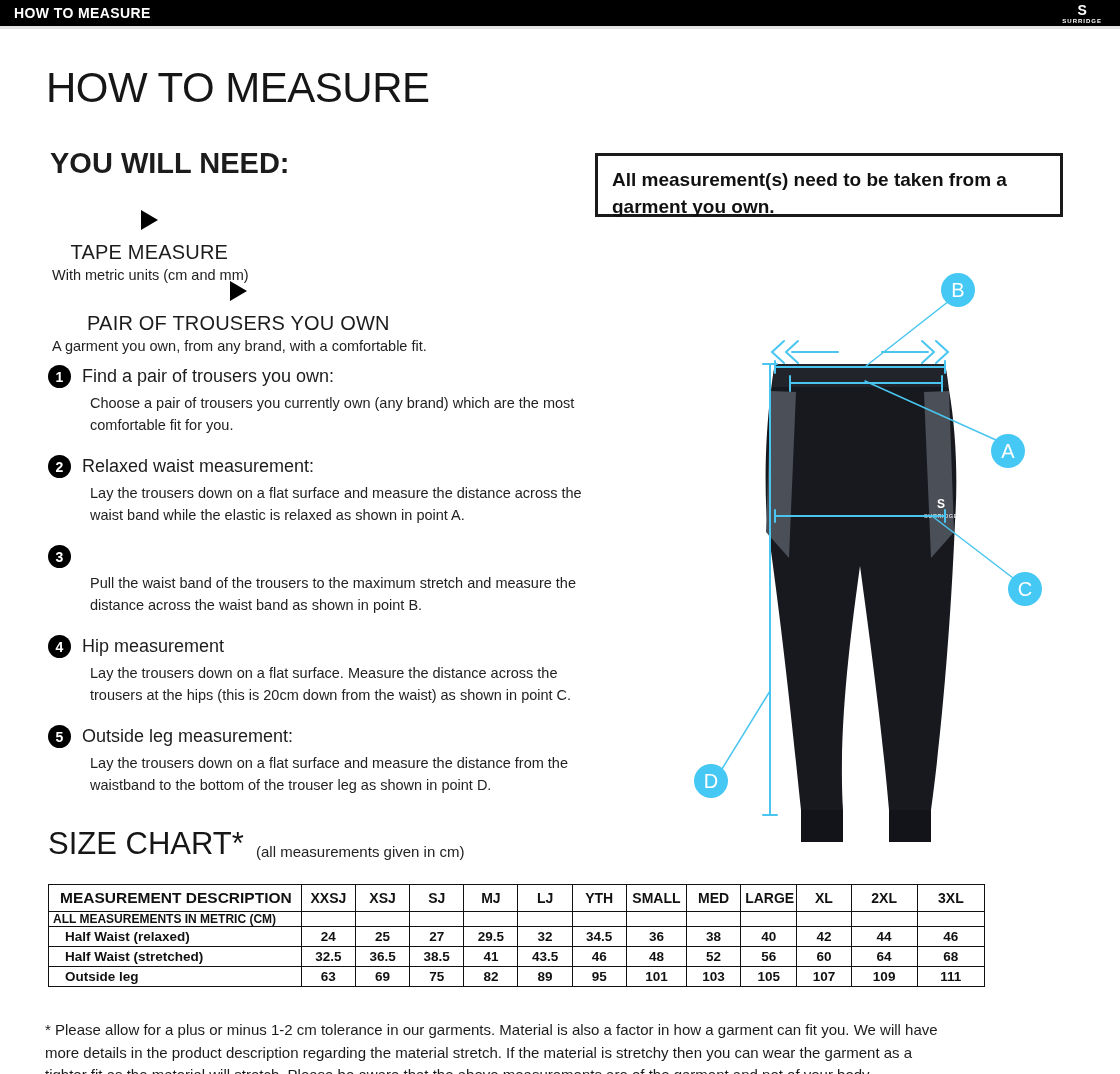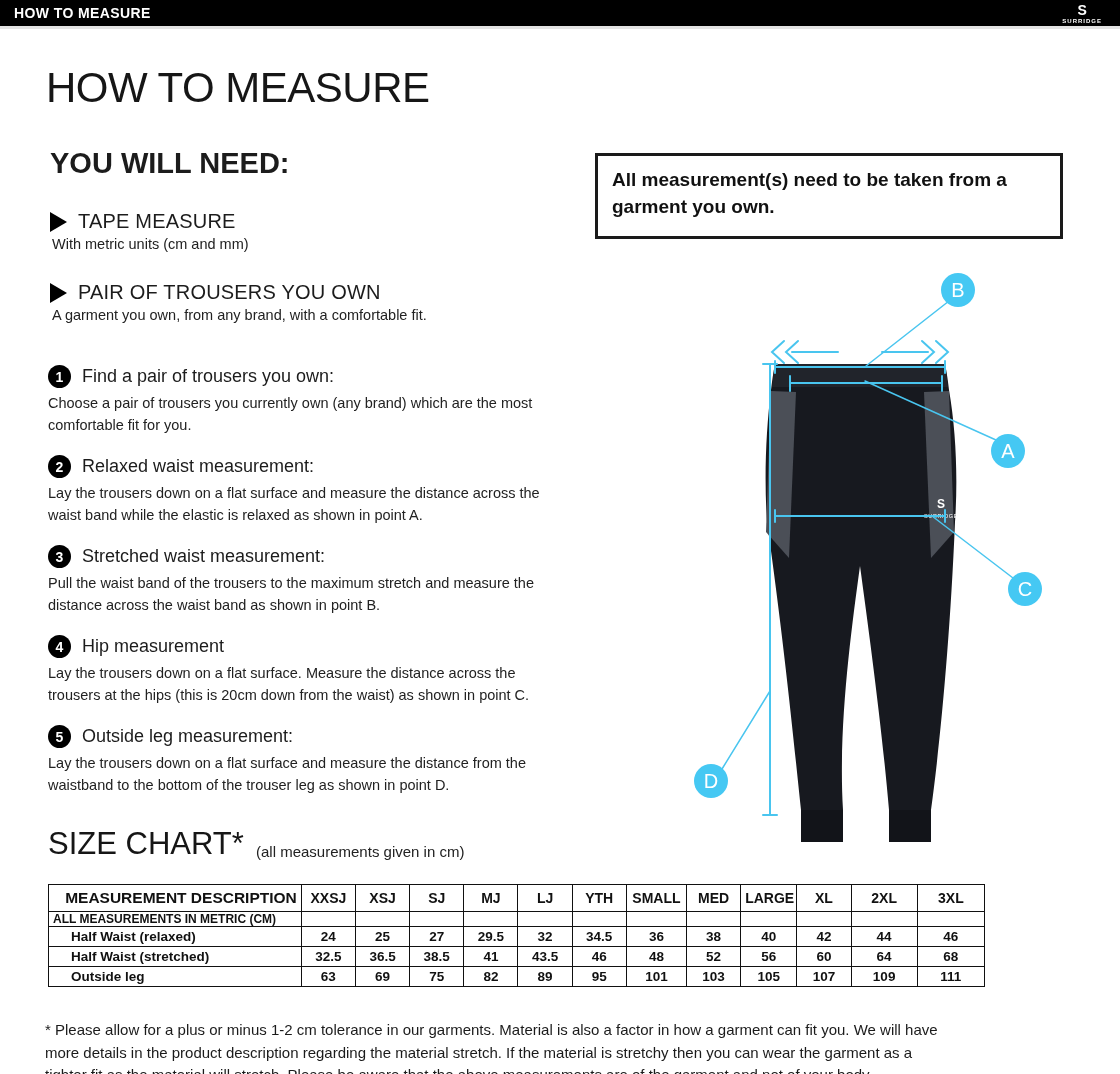--- a/index.html
+++ b/index.html
@@ -22,56 +22,56 @@
   .topbar-logo .s-mark { font-size:14px; font-weight:800; }
   .topbar-logo .brand { font-size:6px; font-weight:700; letter-spacing:1px; margin-top:1px; }
 
   .page-title { position:absolute; left:46px; top:64px; font-size:42px; font-weight:500; color:#161616; letter-spacing:-.5px; }
 
   .need-heading { position:absolute; left:50px; top:147px; font-size:29px; font-weight:700; color:#1c1c1c; }
 
   .need-item { position:absolute; left:50px; }
   .need-item.first { top:210px; }
   .need-item.second { top:281px; }
-  .need-row { display:flex; align-items:center; gap:11px; }
+  .need-row { display:flex; align-items:center; gap:11px;flex-direction:column; }
   .tri { width:0; height:0; border-top:10px solid transparent; border-bottom:10px solid transparent; border-left:17px solid #000; }
   .need-label { font-size:20px; letter-spacing:.2px; color:#1c1c1c; }
   .need-desc { font-size:14.5px; margin-top:3px; margin-left:2px; color:#222; }
 
   .step { position:absolute; left:48px; width:530px; }
   .step1 { top:365px; } .step2 { top:455px; } .step3 { top:545px; }
   .step4 { top:635px; } .step5 { top:725px; }
   .step-head { display:flex; align-items:center; gap:11px; }
   .step-num {
     width:23px; height:23px; border-radius:50%; background:#000; color:#fff;
     font-size:14px; font-weight:700; display:flex; align-items:center; justify-content:center; flex:0 0 auto;
   }
   .step-title { font-size:18px; color:#1c1c1c; }
-  .step-body { font-size:14.5px; line-height:1.5; margin-top:5px; width:505px; color:#222; }
+  .step-body { font-size:14.5px; line-height:1.5; margin-top:5px; width:505px; color:#222;margin-left:42px; }
 
   .note-box {
-    position:absolute; left:595px; top:153px; width:468px; height:86px;
+    position:absolute; left:595px; top:153px; width:468px; height:64px;
     border:3px solid #1a1a1a; padding:11px 14px;
     font-size:19px; font-weight:700; line-height:1.4; color:#111;
   }
 
   .figure { position:absolute; left:660px; top:250px; width:440px; height:620px; }
 
   .size-heading { position:absolute; left:48px; top:826px; font-size:31px; font-weight:500; color:#161616; }
   .size-sub { position:absolute; left:256px; top:843px; font-size:15px; color:#222; }
 
   .size-table-wrap { position:absolute; left:48px; top:884px; width:937px; }
   table.size-table { border-collapse:collapse; width:937px; table-layout:fixed; }
   .size-table th, .size-table td { border:1.5px solid #111; padding:0 4px; color:#111; font-weight:700; }
   .size-table th { font-size:14px; height:27px; text-align:center; }
-  .size-table th.desc { text-align:right; font-size:15.5px; padding-left:6px; }
+  .size-table th.desc { text-align:center; font-size:15.5px; padding-left:6px; }
   .size-table tr.metric-row td { height:15px; }
   .size-table td.metric-label { font-size:12px; text-align:left; }
   .size-table tbody td { height:20px; text-align:center; font-size:13.5px; }
-  .size-table tbody td.desc { text-align:left; padding-left:22px; font-size:13.5px; font-weight:700; }
+  .size-table tbody td.desc { text-align:left; padding-left:16px; font-size:13.5px; font-weight:700; }
 
   .footnote { position:absolute; left:45px; top:1019px; font-size:15px; line-height:1.5; color:#1b1b1b; }
   .footnote div { white-space:nowrap; }
 </style>
 </head>
 <body>
 
 <div class="topbar">
   <span class="topbar-title">HOW TO MEASURE</span>
   <span class="topbar-logo">
@@ -112,21 +112,20 @@
   <div class="step-head">
     <span class="step-num">2</span>
     <span class="step-title">Relaxed waist measurement:</span>
   </div>
   <div class="step-body">Lay the trousers down on a flat surface and measure the distance across the waist band while the elastic is relaxed as shown in point A.</div>
 </div>
 
 <div class="step step3">
   <div class="step-head">
     <span class="step-num">3</span>
-    <span class="step-title">Stretched waist measurement:</span>
   </div>
   <div class="step-body">Pull the waist band of the trousers to the maximum stretch and measure the distance across the waist band as shown in point B.</div>
 </div>
 
 <div class="step step4">
   <div class="step-head">
     <span class="step-num">4</span>
     <span class="step-title">Hip measurement</span>
   </div>
   <div class="step-body">Lay the trousers down on a flat surface. Measure the distance across the trousers at the hips (this is 20cm down from the waist)  as shown in point C.</div>

